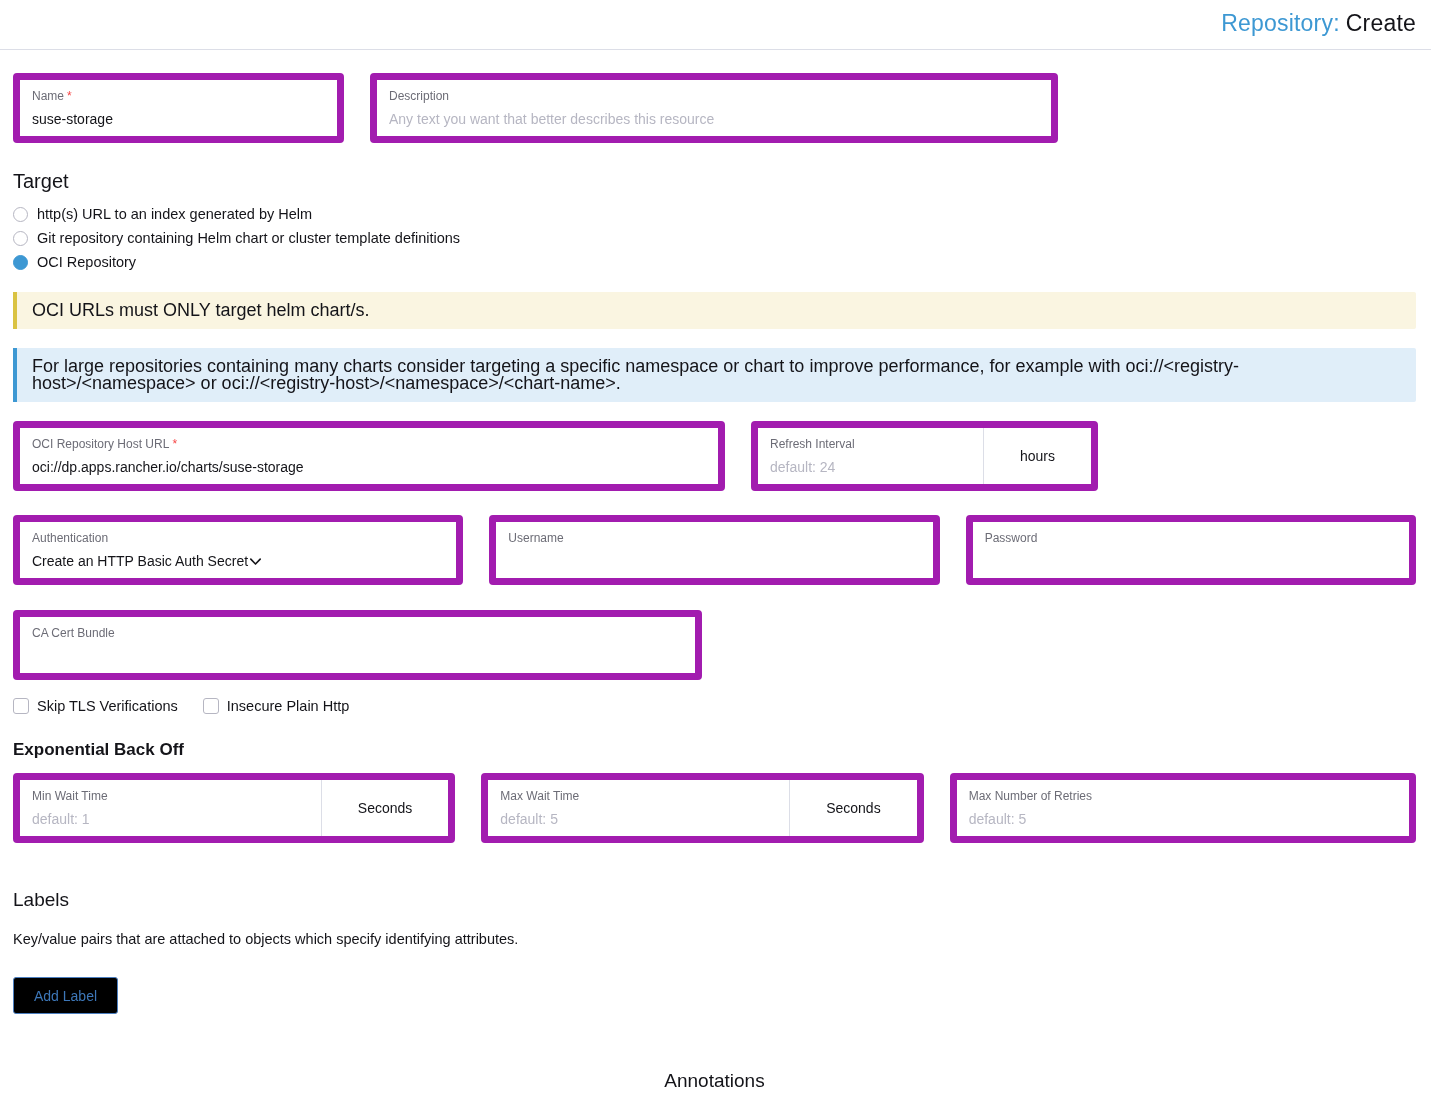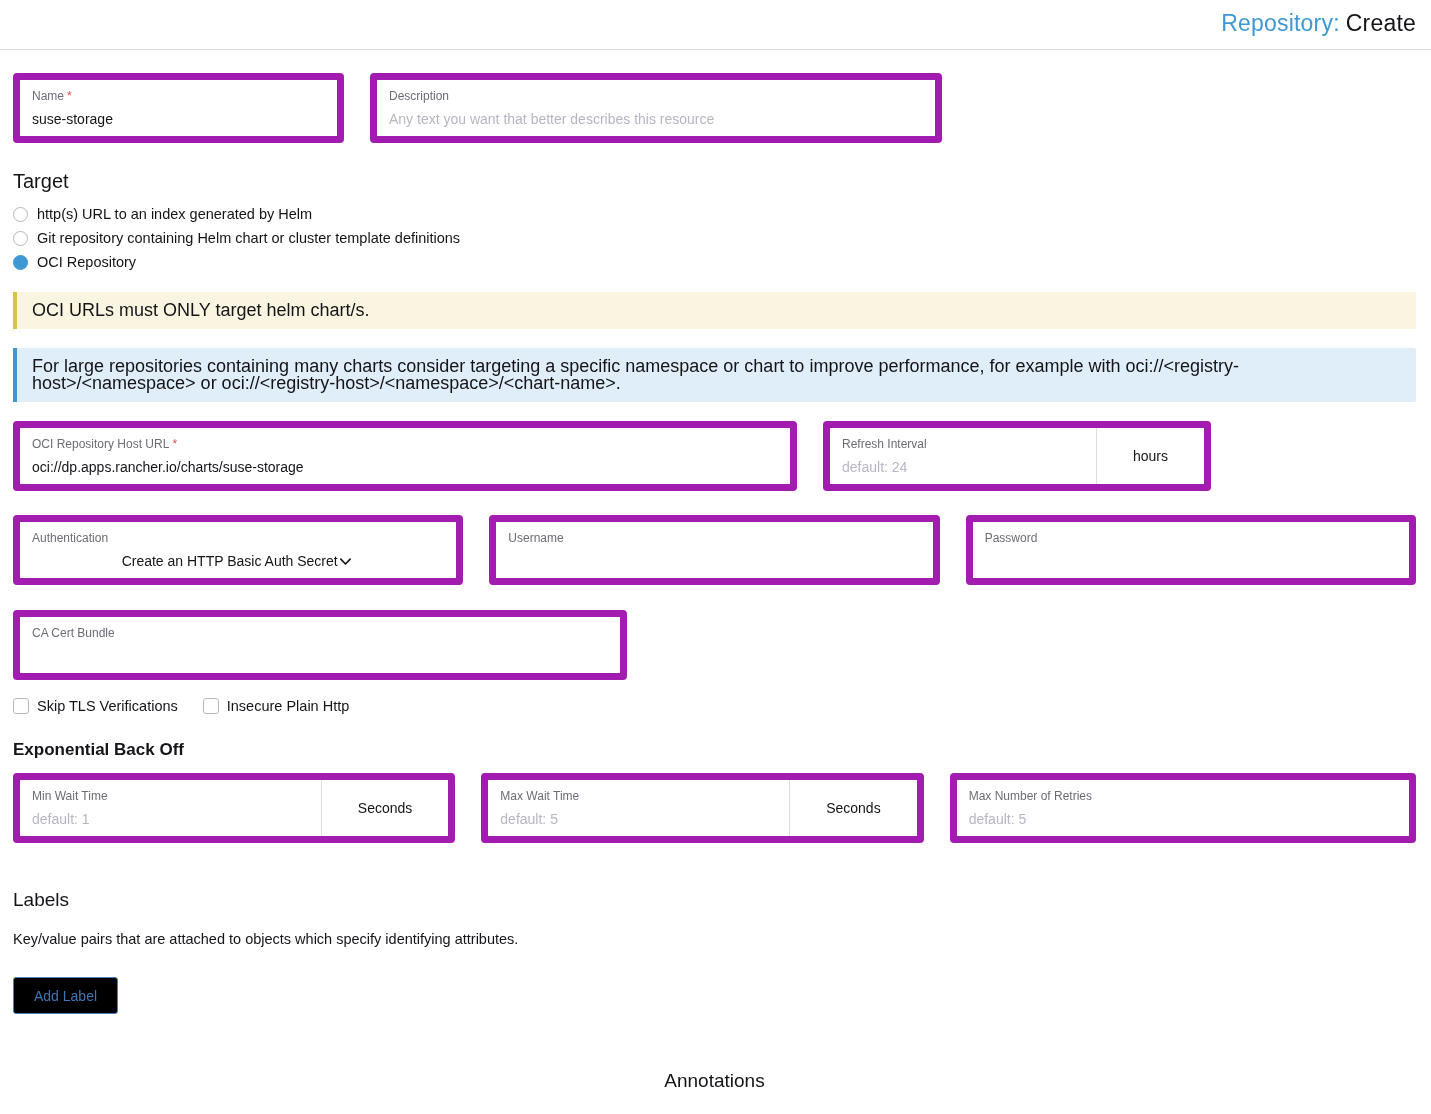--- a/index.html
+++ b/index.html
@@ -24,24 +24,24 @@
 
   
   .row { display: flex; gap: 26px; }
   .row-basic   { margin-top: 23px; }
   .row-oci     { margin-top: 19px; }
   .row-auth    { margin-top: 24px; }
   .row-ca      { margin-top: 25px; }
   .row-backoff { margin-top: 0; }
   .col-equal > .field { flex: 1 1 0; }
   .w-name { width: 331px; }
-  .w-desc { width: 572px; }
-  .w-url  { width: 784px; }
-  .w-refresh { width: 388px; }
-  .w-ca { width: 614px; }
+  .w-desc { width: 688px; }
+  .w-url  { width: 712px; }
+  .w-refresh { width: 347px; }
+  .w-ca { width: 689px; }
 
   
   .field {
     border: 7px solid #a21caf;
     border-radius: 4px;
     background: #fff;
     min-height: 57px;
     padding: 9px 12px 8px;
     position: relative;
   }
@@ -62,21 +62,21 @@
   .field-suffix {
     border-left: 1px solid #dcdee7;
     display: flex; align-items: center;
     padding: 0 36px; font-size: 14px; color: #141419; white-space: nowrap; text-align: right;
   }
 
   
   .field.select { cursor: pointer; }
   .select-value {
     margin-top: 6px; font-size: 14px; color: #141419; line-height: 18px;
-    display: flex; align-items: center; justify-content: center;
+    display: flex; align-items: center; justify-content: flex-start;
   }
   .chevron { flex: 0 0 auto; margin-right: 2px; display: inline-flex; }
 
   
   .h-target { font-size: 20px; font-weight: 500; margin-top: 27px; margin-bottom: 13px; }
   .h-backoff { font-size: 17px; font-weight: 700; margin-top: 26px; margin-bottom: 13px; }
   .h-labels, .h-annotations { font-size: 19px; font-weight: 400; }
   .h-labels { margin-top: 46px; }
   .h-annotations { margin-top: 56px; text-align: center; }
 

